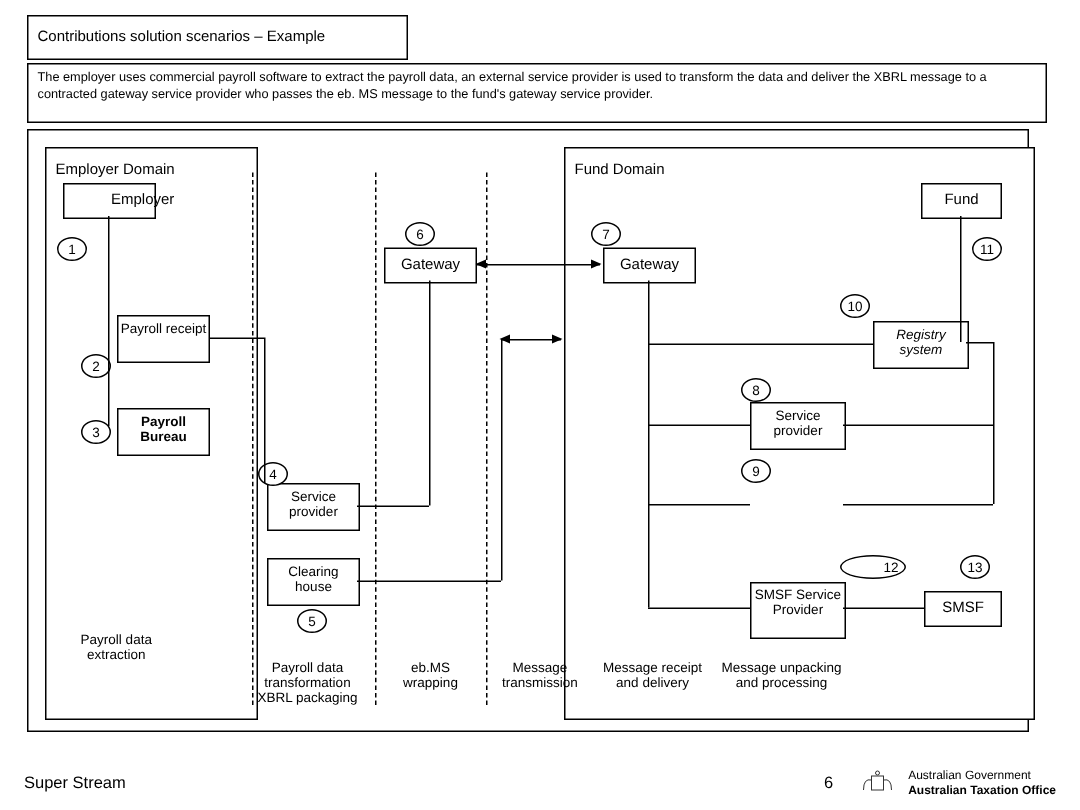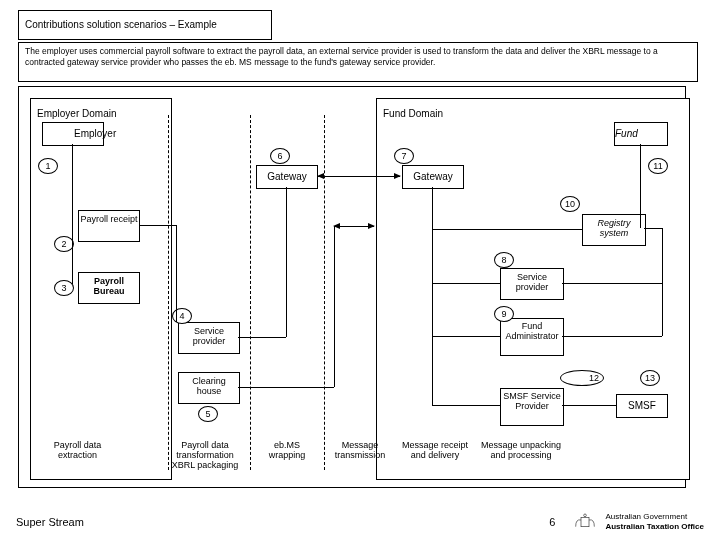--- a/index.html
+++ b/index.html
@@ -37,21 +37,21 @@
   </div>
 
   <div class="box" style="left:30px; top:98px; width:128px; height:372px; padding:4px 6px;">
     <span class="label">Employer Domain</span>
   </div>
 
   <div class="box" style="left:42px; top:122px; width:60px; height:22px; text-align:center;">
     <span class="label" style="line-height:22px;padding-left:31px;">Employer</span>
   </div>
 
-  <div class="box" style="left:614px; top:122px; width:52px; height:22px; font-style:italic;">
+  <div class="box" style="left:614px; top:122px; width:52px; height:22px; text-align:center;">
     <span class="label" style="line-height:22px;">Fund</span>
   </div>
 
   <div class="box" style="left:78px; top:210px; width:60px; height:30px; text-align:center;">
     <span class="label" style="font-size:9px; display:block; padding-top:3px;">Payroll receipt</span>
   </div>
 
   <div class="box" style="left:78px; top:272px; width:60px; height:30px; text-align:center;font-weight:bold;">
     <span class="label" style="font-size:9px; display:block; padding-top:3px;">Payroll Bureau</span>
   </div>
@@ -73,23 +73,20 @@
   </div>
 
   <div class="box" style="left:582px; top:214px; width:62px; height:30px; text-align:center;font-style:italic;">
     <span class="label" style="font-size:9px; display:block; padding-top:3px;">Registry system</span>
   </div>
 
   <div class="box" style="left:500px; top:268px; width:62px; height:30px; text-align:center;">
     <span class="label" style="font-size:9px; display:block; padding-top:3px;">Service provider</span>
   </div>
 
-  <div class="box" style="left:500px; top:318px; width:62px; height:36px; text-align:center;">
-    <span class="label" style="font-size:9px; display:block; padding-top:2px;">Fund Administrator</span>
-  </div>
 
   <div class="box" style="left:500px; top:388px; width:62px; height:36px; text-align:center;">
     <span class="label" style="font-size:9px; display:block; padding-top:2px;">SMSF Service Provider</span>
   </div>
 
   <div class="box" style="left:616px; top:394px; width:50px; height:22px; text-align:center;">
     <span class="label" style="line-height:22px;">SMSF</span>
   </div>
 
   <div class="dash" style="left:168px;"></div>
@@ -126,21 +123,21 @@
   <div style="position:absolute; left:432px; top:405px; width:68px; height:1px; background:#000;"></div>
   <div style="position:absolute; left:562px; top:405px; width:54px; height:1px; background:#000;"></div>
   <div style="position:absolute; left:640px; top:144px; width:1px; height:84px; background:#000;"></div>
   <div style="position:absolute; left:562px; top:283px; width:100px; height:1px; background:#000;"></div>
   <div style="position:absolute; left:662px; top:228px; width:1px; height:108px; background:#000;"></div>
   <div style="position:absolute; left:644px; top:228px; width:18px; height:1px; background:#000;"></div>
   <div style="position:absolute; left:562px; top:336px; width:100px; height:1px; background:#000;"></div>
   <div style="position:absolute; left:238px; top:387px; width:96px; height:1px; background:#000;"></div>
   <div style="position:absolute; left:334px; top:226px; width:1px; height:161px; background:#000;"></div>
 
-  <div class="caption" style="left:40px; top:440px;">Payroll data extraction</div>
+  <div class="caption" style="left:40px; top:421px;">Payroll data extraction</div>
   <div class="caption" style="left:164px; top:440px; width:82px;">Payroll data transformation XBRL packaging</div>
   <div class="caption" style="left:256px; top:440px; width:62px;">eb.MS wrapping</div>
   <div class="caption" style="left:326px; top:440px; width:68px;">Message transmission</div>
   <div class="caption" style="left:400px; top:440px; width:70px;">Message receipt and delivery</div>
   <div class="caption" style="left:480px; top:440px; width:82px;">Message unpacking and processing</div>
 
   <div class="footer">
     <span>Super Stream</span>
     <div style="display:flex; align-items:center; gap:16px;">
       <span>6</span>

